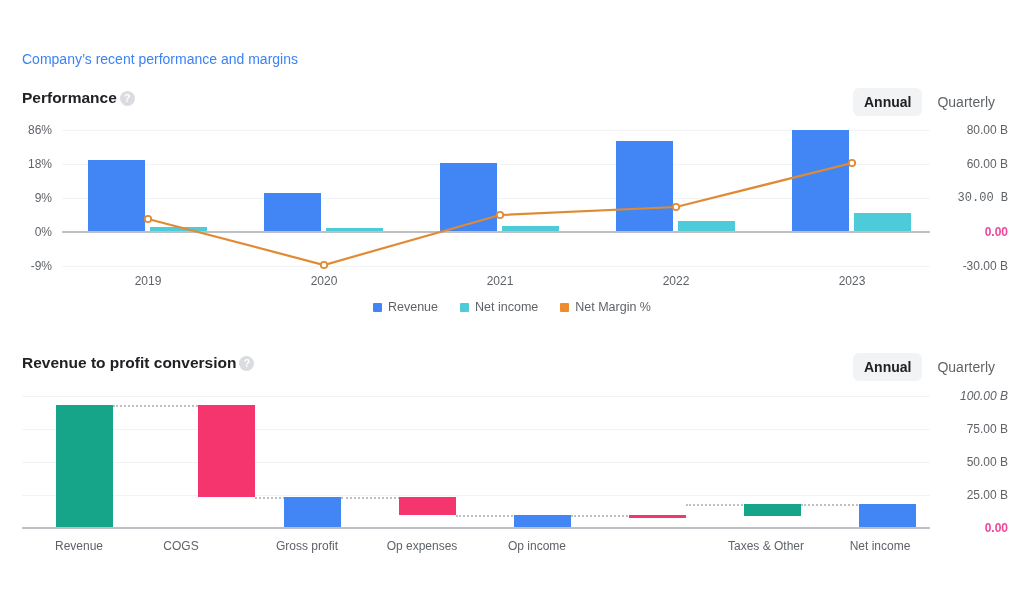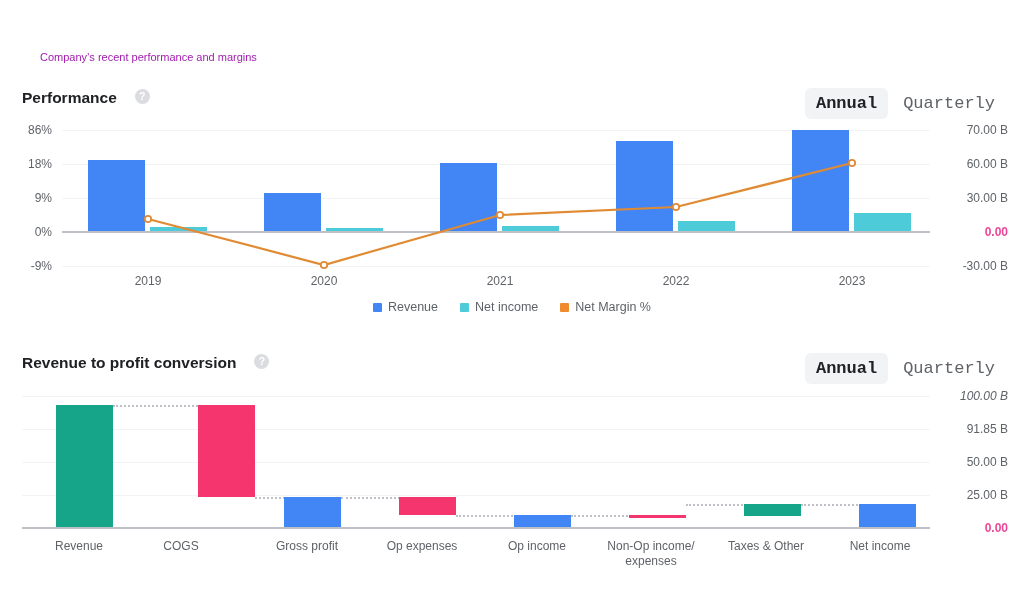--- a/index.html
+++ b/index.html
@@ -12,38 +12,38 @@
 
   
   .page-title{
     position:absolute;left:22px;top:16px;
     font-size:19px;font-weight:bold;color:#202124;letter-spacing:-0.1px;
     display:flex;align-items:center;gap:6px;
   }
   .title-chevron{font-size:15px;font-weight:bold;color:#202124;line-height:1;}
   .subtitle{
     position:absolute;left:22px;top:51px;
-    font-size:11px;color:#a21caf;margin-left:18px;
-  }
-
-  
-  .section-head{position:absolute;left:22px;display:flex;align-items:flex-start;gap:18px;}
+    font-size:14px;color:#3b82f6;
+  }
+
+  
+  .section-head{position:absolute;left:22px;display:flex;align-items:center;gap:3px;}
   .section-head .label{font-size:15.5px;font-weight:bold;color:#202124;}
   .help-icon{
     width:15px;height:15px;border-radius:50%;background:#dadce0;color:#ffffff;
     font-size:10.5px;line-height:15px;text-align:center;font-weight:bold;
     display:inline-block;
   }
 
   
   .period-toggle{position:absolute;right:18px;display:flex;align-items:center;gap:4px;}
   .period-btn{
-    font-size:17px;color:#5f6368;padding:6px 11px;border-radius:6px;
+    font-size:14px;color:#5f6368;padding:6px 11px;border-radius:6px;
     background:transparent;border:none;cursor:pointer;
-    font-family:Liberation Mono, monospace;
+    font-family:Liberation Sans, sans-serif;
   }
   .period-btn.active{background:#f1f3f4;color:#202124;font-weight:bold;}
 
   
   .plot{position:absolute;}
   .gridline{position:absolute;height:1px;background:#f1f3f4;left:0;right:0;}
   .baseline{position:absolute;height:2px;background:#bdc1c6;left:0;right:0;}
   .ytick{
     position:absolute;font-size:12px;color:#5f6368;white-space:nowrap;
     transform:translateY(-50%);
@@ -119,23 +119,23 @@
       <circle cx="790" cy="33" r="3.2" fill="#ffffff" stroke="#e08b33" stroke-width="1.8"></circle>
     </svg>
   </div>
 
   <div class="ytick left" style="left:0px;width:52px;top:130px;">86%</div>
   <div class="ytick left" style="left:0px;width:52px;top:164px;">18%</div>
   <div class="ytick left" style="left:0px;width:52px;top:198px;">9%</div>
   <div class="ytick left" style="left:0px;width:52px;top:232px;">0%</div>
   <div class="ytick left" style="left:0px;width:52px;top:266px;">-9%</div>
 
-  <div class="ytick right" style="right:16px;width:90px;top:130px;">70.00 B</div>
+  <div class="ytick right" style="right:16px;width:90px;top:130px;">80.00 B</div>
   <div class="ytick right" style="right:16px;width:90px;top:164px;">60.00 B</div>
-  <div class="ytick right" style="right:16px;width:90px;top:198px;">30.00 B</div>
+  <div class="ytick right" style="right:16px;width:90px;top:198px;font-family:Liberation Mono, monospace;">30.00 B</div>
   <div class="ytick right zero" style="right:16px;width:90px;top:232px;">0.00</div>
   <div class="ytick right" style="right:16px;width:90px;top:266px;">-30.00 B</div>
 
   <div class="xtick" style="left:148px;top:274px;">2019</div>
   <div class="xtick" style="left:324px;top:274px;">2020</div>
   <div class="xtick" style="left:500px;top:274px;">2021</div>
   <div class="xtick" style="left:676px;top:274px;">2022</div>
   <div class="xtick" style="left:852px;top:274px;">2023</div>
 
   <div class="legend" style="top:300px;">
@@ -189,28 +189,26 @@
     <div class="bar" style="left:607px;top:119px;width:57px;height:3px;background:#f5356e;"></div>
     <div class="wf-connector" style="left:664px;top:108px;width:73px;"></div>
 
     <div class="bar" style="left:722px;top:108px;width:57px;height:12px;background:#17a589;"></div>
     <div class="wf-connector" style="left:779px;top:108px;width:73px;"></div>
 
     <div class="bar" style="left:837px;top:108px;width:57px;height:23px;background:#4285f4;"></div>
   </div>
 
   <div class="ytick right" style="right:16px;width:90px;top:396px;font-style:italic;">100.00 B</div>
-  <div class="ytick right" style="right:16px;width:90px;top:429px;">91.85 B</div>
+  <div class="ytick right" style="right:16px;width:90px;top:429px;">75.00 B</div>
   <div class="ytick right" style="right:16px;width:90px;top:462px;">50.00 B</div>
   <div class="ytick right" style="right:16px;width:90px;top:495px;">25.00 B</div>
   <div class="ytick right zero" style="right:16px;width:90px;top:528px;">0.00</div>
 
   <div class="xtick" style="left:79px;top:539px;">Revenue</div>
   <div class="xtick" style="left:181px;top:539px;">COGS</div>
   <div class="xtick" style="left:307px;top:539px;">Gross profit</div>
   <div class="xtick" style="left:422px;top:539px;">Op expenses</div>
   <div class="xtick" style="left:537px;top:539px;">Op income</div>
-  <div class="xtick" style="left:651px;top:539px;width:120px;margin-left:-60px;transform:none;white-space:pre-line;">Non-Op income/
-expenses</div>
   <div class="xtick" style="left:766px;top:539px;">Taxes &amp; Other</div>
   <div class="xtick" style="left:880px;top:539px;">Net income</div>
 
 </div>
 
 </body></html>

